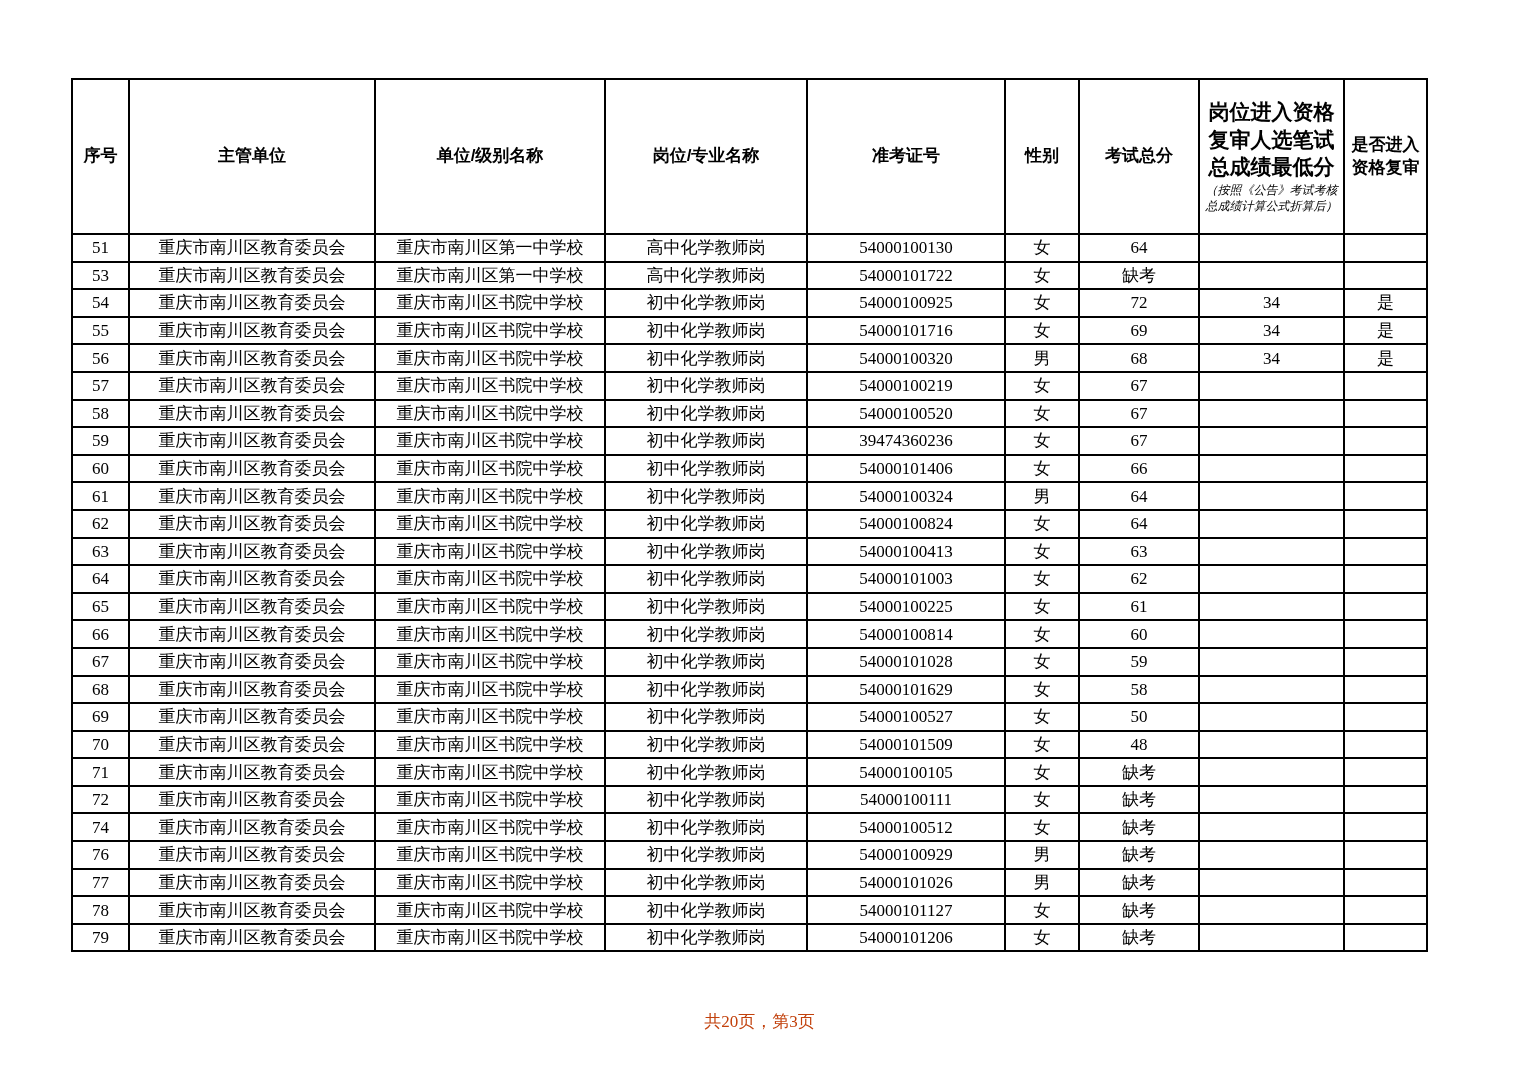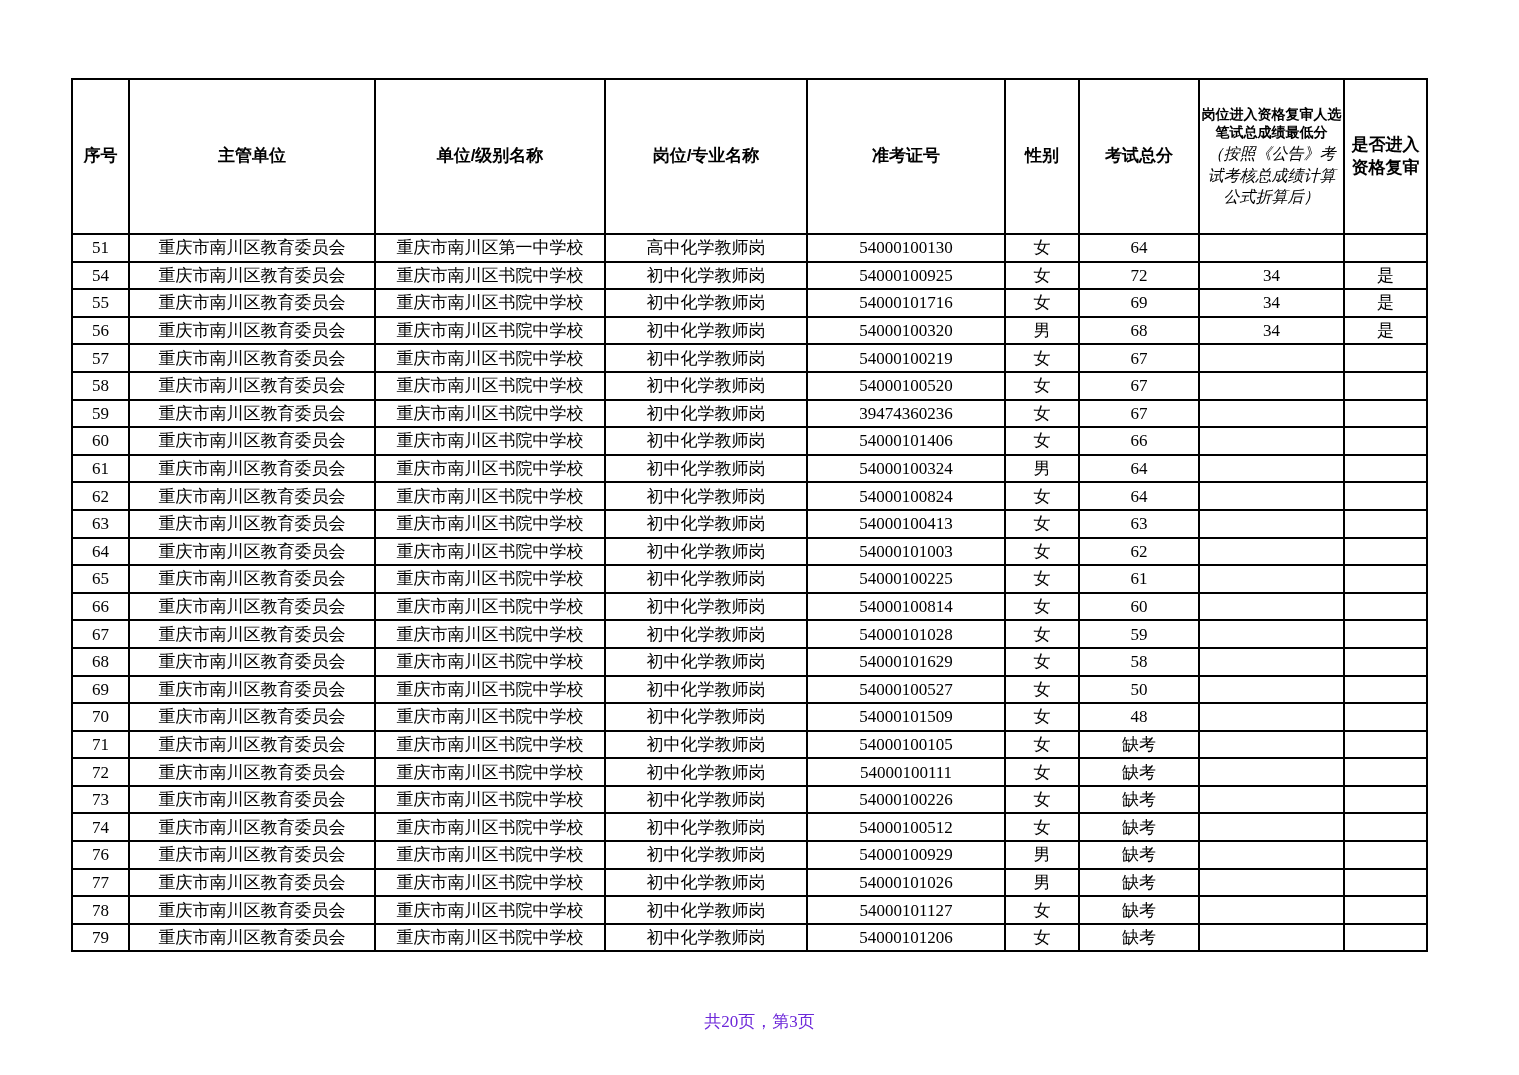--- a/index.html
+++ b/index.html
@@ -33,47 +33,47 @@
     background: #ffffff;
   }
   thead th {
     height: 153px;
     font-family: "Liberation Sans", sans-serif;
     font-weight: bold;
     font-size: 17px;
     line-height: 1.35;
   }
   thead th .hdr-main {
-    font-size: 14px;
+    font-size: 21px;
     line-height: 1.3;
   }
   thead th .hdr-note {
     font-family: "Liberation Serif", serif;
     font-style: italic;
     font-weight: normal;
-    font-size: 16px;
+    font-size: 12px;
     line-height: 1.35;
     margin-top: 2px;
   }
   tbody td {
     height: 25.6px;
     font-family: "Liberation Serif", serif;
     font-size: 17px;
     line-height: 1.0;
     white-space: nowrap;
   }
   .footer {
     position: absolute;
     top: 1010px;
     left: 0;
     width: 100%;
     text-align: center;
     font-family: "Liberation Serif", serif;
     font-size: 17px;
-    color: #6d28d9;
+    color: #c2410c;
   }
 </style>
 </head>
 <body>
 
 <div class="page">
 
   <table class="results">
     <colgroup>
       <col style="width:57px">
@@ -108,20 +108,31 @@
           <td>重庆市南川区教育委员会</td>
           <td>重庆市南川区第一中学校</td>
           <td>高中化学教师岗</td>
           <td>54000100130</td>
           <td>女</td>
           <td>64</td>
           <td></td>
           <td></td>
         </tr>
         <tr>
+          <td>53</td>
+          <td>重庆市南川区教育委员会</td>
+          <td>重庆市南川区第一中学校</td>
+          <td>高中化学教师岗</td>
+          <td>54000101722</td>
+          <td>女</td>
+          <td>缺考</td>
+          <td></td>
+          <td></td>
+        </tr>
+        <tr>
           <td>54</td>
           <td>重庆市南川区教育委员会</td>
           <td>重庆市南川区书院中学校</td>
           <td>初中化学教师岗</td>
           <td>54000100925</td>
           <td>女</td>
           <td>72</td>
           <td>34</td>
           <td>是</td>
         </tr>
@@ -317,31 +328,20 @@
           <td>重庆市南川区教育委员会</td>
           <td>重庆市南川区书院中学校</td>
           <td>初中化学教师岗</td>
           <td>54000100111</td>
           <td>女</td>
           <td>缺考</td>
           <td></td>
           <td></td>
         </tr>
         <tr>
-          <td>73</td>
-          <td>重庆市南川区教育委员会</td>
-          <td>重庆市南川区书院中学校</td>
-          <td>初中化学教师岗</td>
-          <td>54000100226</td>
-          <td>女</td>
-          <td>缺考</td>
-          <td></td>
-          <td></td>
-        </tr>
-        <tr>
           <td>74</td>
           <td>重庆市南川区教育委员会</td>
           <td>重庆市南川区书院中学校</td>
           <td>初中化学教师岗</td>
           <td>54000100512</td>
           <td>女</td>
           <td>缺考</td>
           <td></td>
           <td></td>
         </tr>

